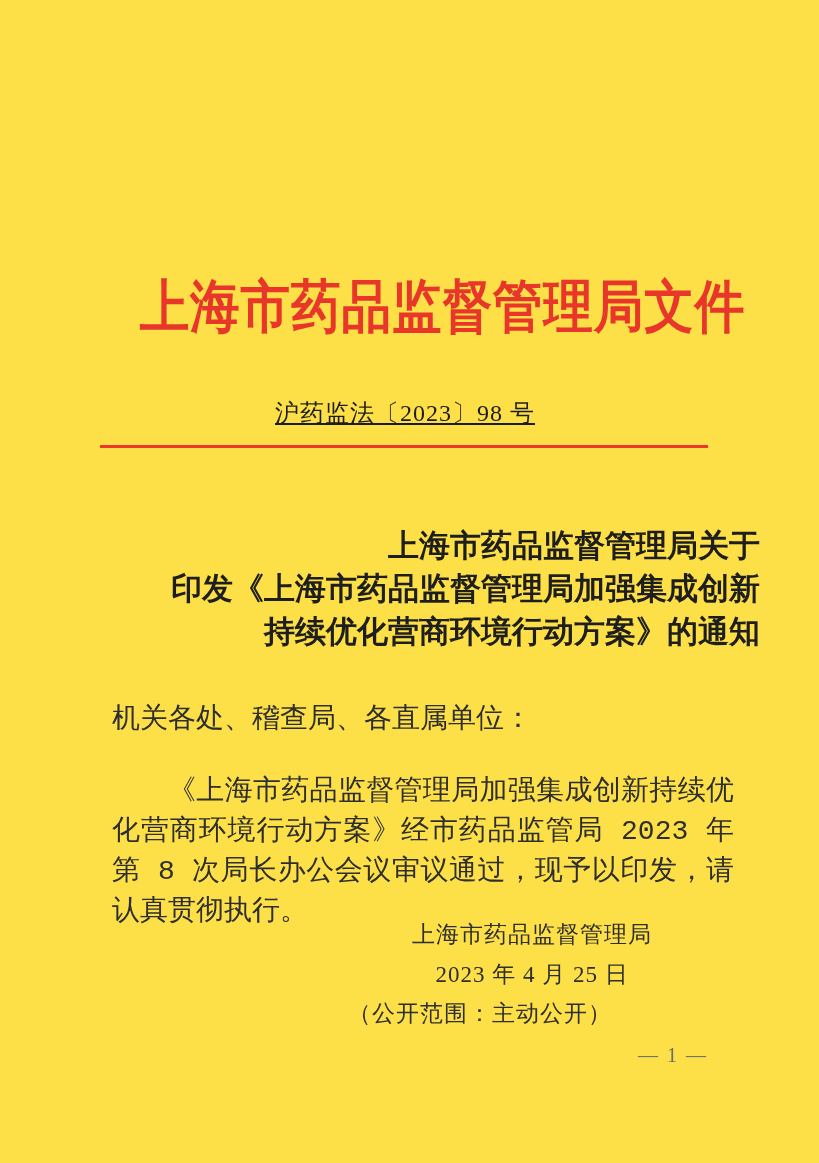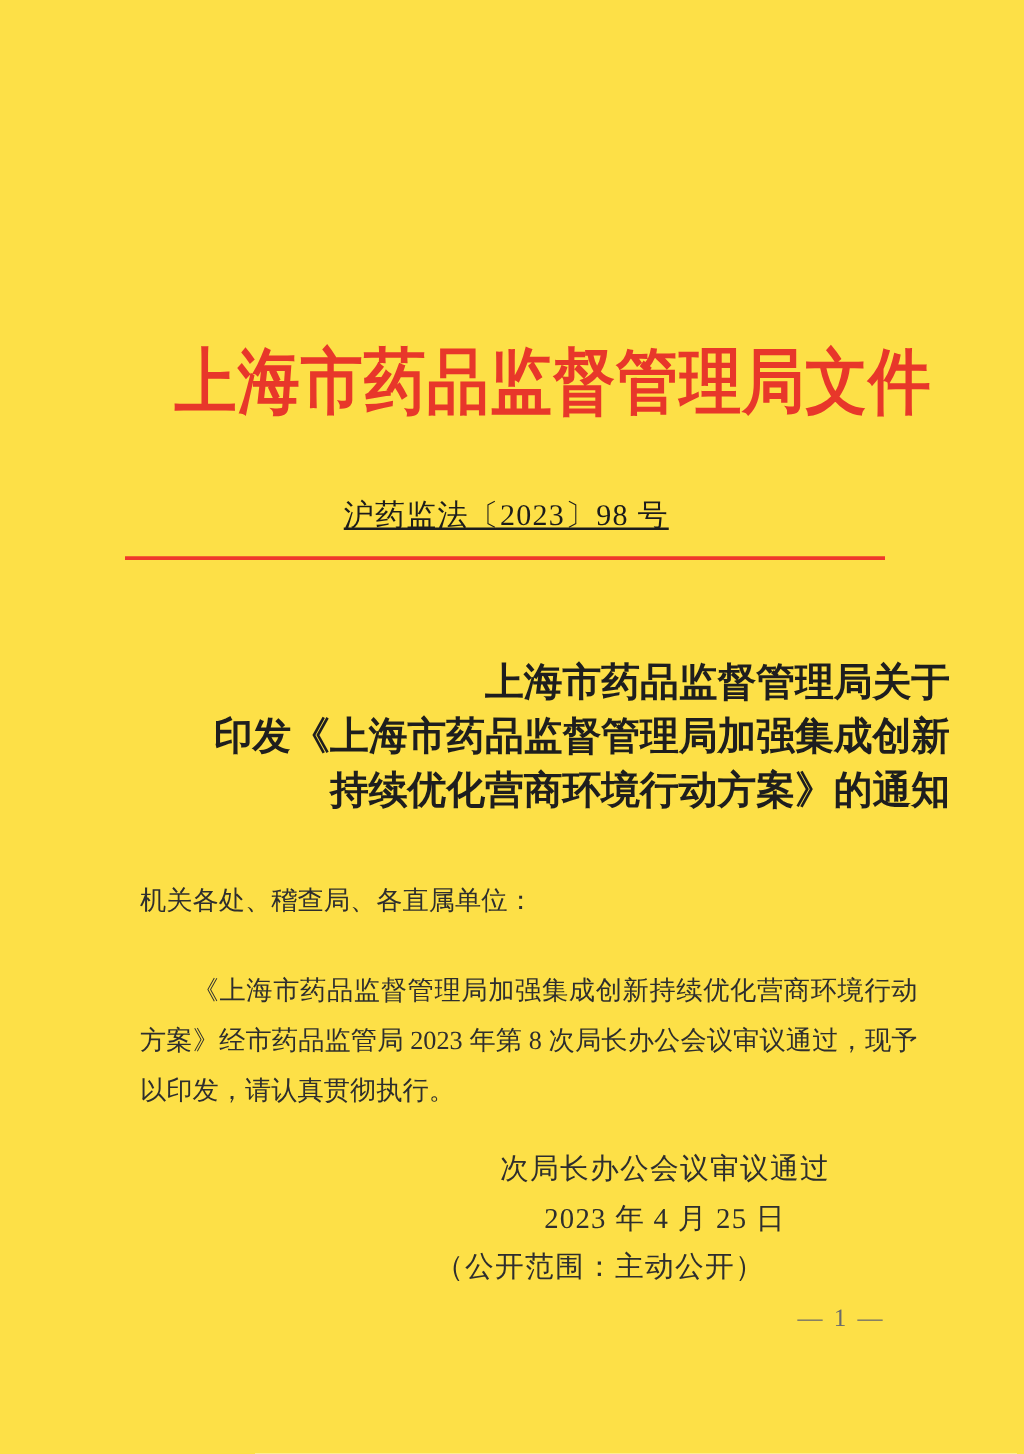--- a/index.html
+++ b/index.html
@@ -64,24 +64,25 @@
     font-weight: 700;
     line-height: 43px;
     color: var(--title-black, #1e1e1e);
     letter-spacing: 0px;
   }
   .body-block {
     position: absolute;
     left: 112px;
     width: 622px;
     top: 700px;
-    font-size: 21px;
+    font-size: 28px;
     line-height: 40px;
     color: var(--body-black, #2e2e2e);
     text-align: justify;
+    font-family: Liberation Mono, monospace;
   }
   .body-block .salutation { text-indent: 0; }
   .body-block .paragraph { text-indent: 2em; margin-top: 32px; }
   .signature-block {
     position: absolute;
     left: 392px;
     width: 280px;
     top: 915px;
     text-align: center;
     font-size: 23px;
@@ -128,21 +129,21 @@
     <div>印发《上海市药品监督管理局加强集成创新</div>
     <div>持续优化营商环境行动方案》的通知</div>
   </div>
 
   <div class="body-block">
     <p class="salutation">机关各处、稽查局、各直属单位：</p>
     <p class="paragraph">《上海市药品监督管理局加强集成创新持续优化营商环境行动方案》经市药品监管局 2023 年第 8 次局长办公会议审议通过，现予以印发，请认真贯彻执行。</p>
   </div>
 
   <div class="signature-block">
-    <div>次局长办公会议审议通过</div>
+    <div>上海市药品监督管理局</div>
     <div>2023 年 4 月 25 日</div>
   </div>
 
   <div class="disclosure">（公开范围：主动公开）</div>
 
   <div class="page-number">— 1 —</div>
 
 </div>
 
 </body></html>

